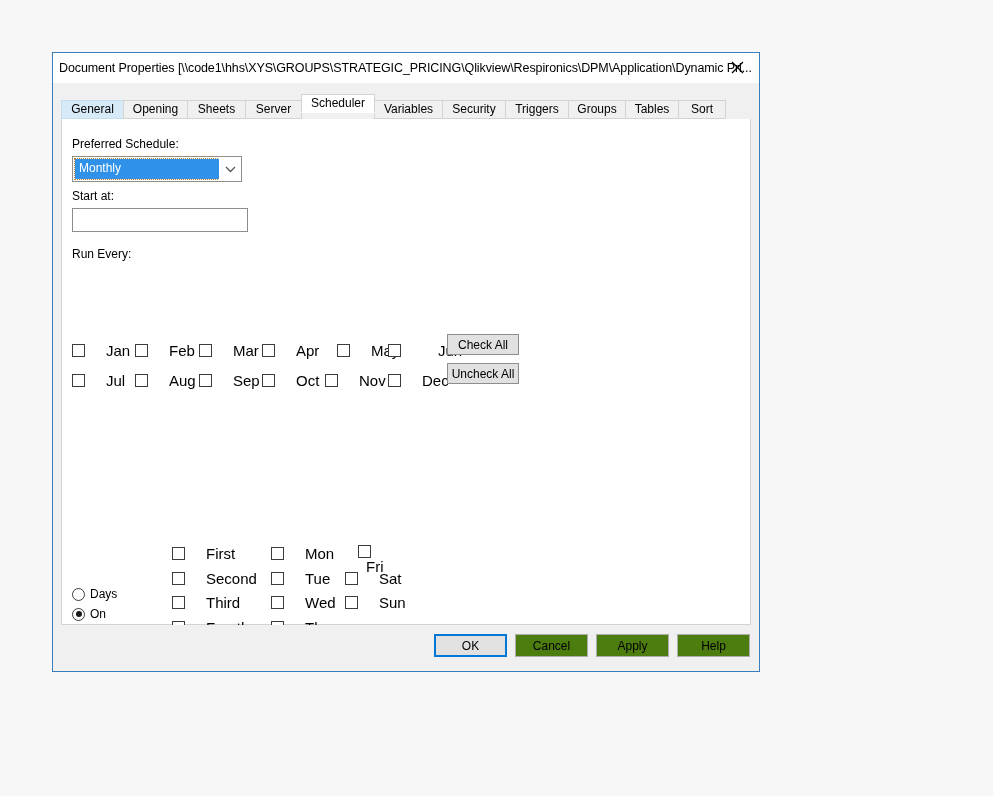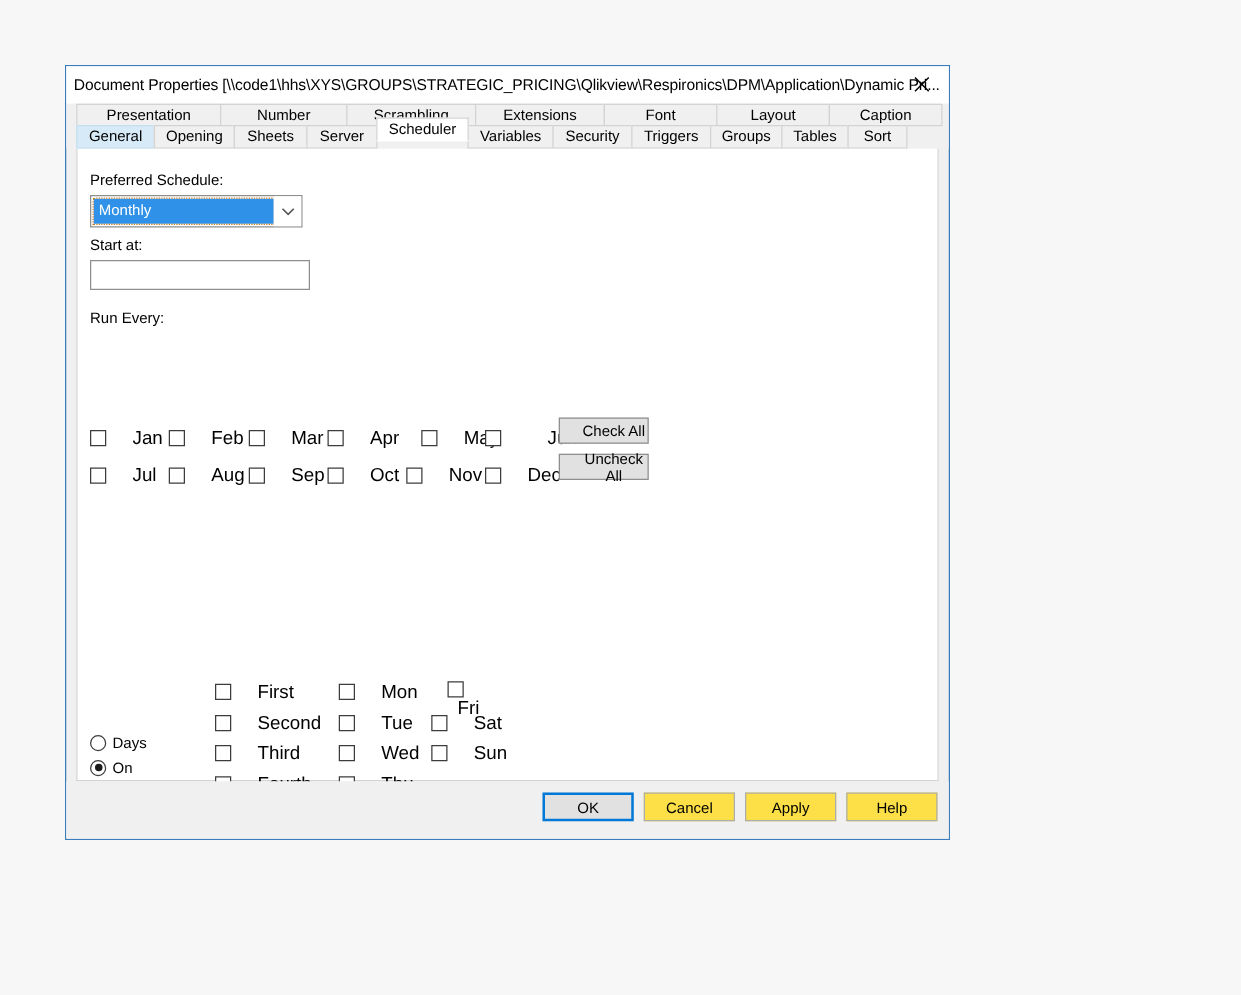--- a/index.html
+++ b/index.html
@@ -238,36 +238,35 @@
     background: #e1e1e1;
     border: 1px solid #8e8e8e;
     font-size: 12px;
     font-family: "Liberation Sans", sans-serif;
     color: #000;
     text-align: center;
     cursor: default;
     display: flex;
     align-items: center;
     justify-content: center;
-    padding-left: 16px;
   }
 
   
   .footer {
     flex: 0 0 auto;
     height: 46px;
     background: #f0f0f0;
     position: relative;
   }
   .fbtn {
     position: absolute;
     top: 9px;
     height: 23px;
     box-sizing: border-box;
-    background: #fde047;
+    background: #4d7c0f;
     border: 1px solid #adadad;
     font-size: 12px;
     font-family: "Liberation Sans", sans-serif;
     color: #000;
     display: flex;
     align-items: center;
     justify-content: center;
     cursor: default;
   }
   .fbtn.default {
@@ -284,29 +283,20 @@
     <div class="title-text">Document Properties [\\code1\hhs\XYS\GROUPS\STRATEGIC_PRICING\Qlikview\Respironics\DPM\Application\Dynamic Pri...</div>
     <div class="close-btn">
       <svg width="13" height="13" viewBox="0 0 13 13" aria-hidden="true">
         <line x1="1" y1="1" x2="12" y2="12" stroke="#000" stroke-width="1.2"></line>
         <line x1="12" y1="1" x2="1" y2="12" stroke="#000" stroke-width="1.2"></line>
       </svg>
     </div>
   </div>
 
   <div class="tabstrip">
-    <div class="tabrow row1">
-      <div class="tab" style="width:116px">Presentation</div>
-      <div class="tab" style="width:102px">Number</div>
-      <div class="tab" style="width:104px">Scrambling</div>
-      <div class="tab" style="width:104px">Extensions</div>
-      <div class="tab" style="width:91px">Font</div>
-      <div class="tab" style="width:91px">Layout</div>
-      <div class="tab" style="width:91px">Caption</div>
-    </div>
     <div class="tabrow row2">
       <div class="tab hover" style="width:63px">General</div>
       <div class="tab" style="width:65px">Opening</div>
       <div class="tab" style="width:59px">Sheets</div>
       <div class="tab" style="width:57px">Server</div>
       <div class="tab active" style="width:74px">Scheduler</div>
       <div class="tab" style="width:69px">Variables</div>
       <div class="tab" style="width:64px">Security</div>
       <div class="tab" style="width:64px">Triggers</div>
       <div class="tab" style="width:58px">Groups</div>

